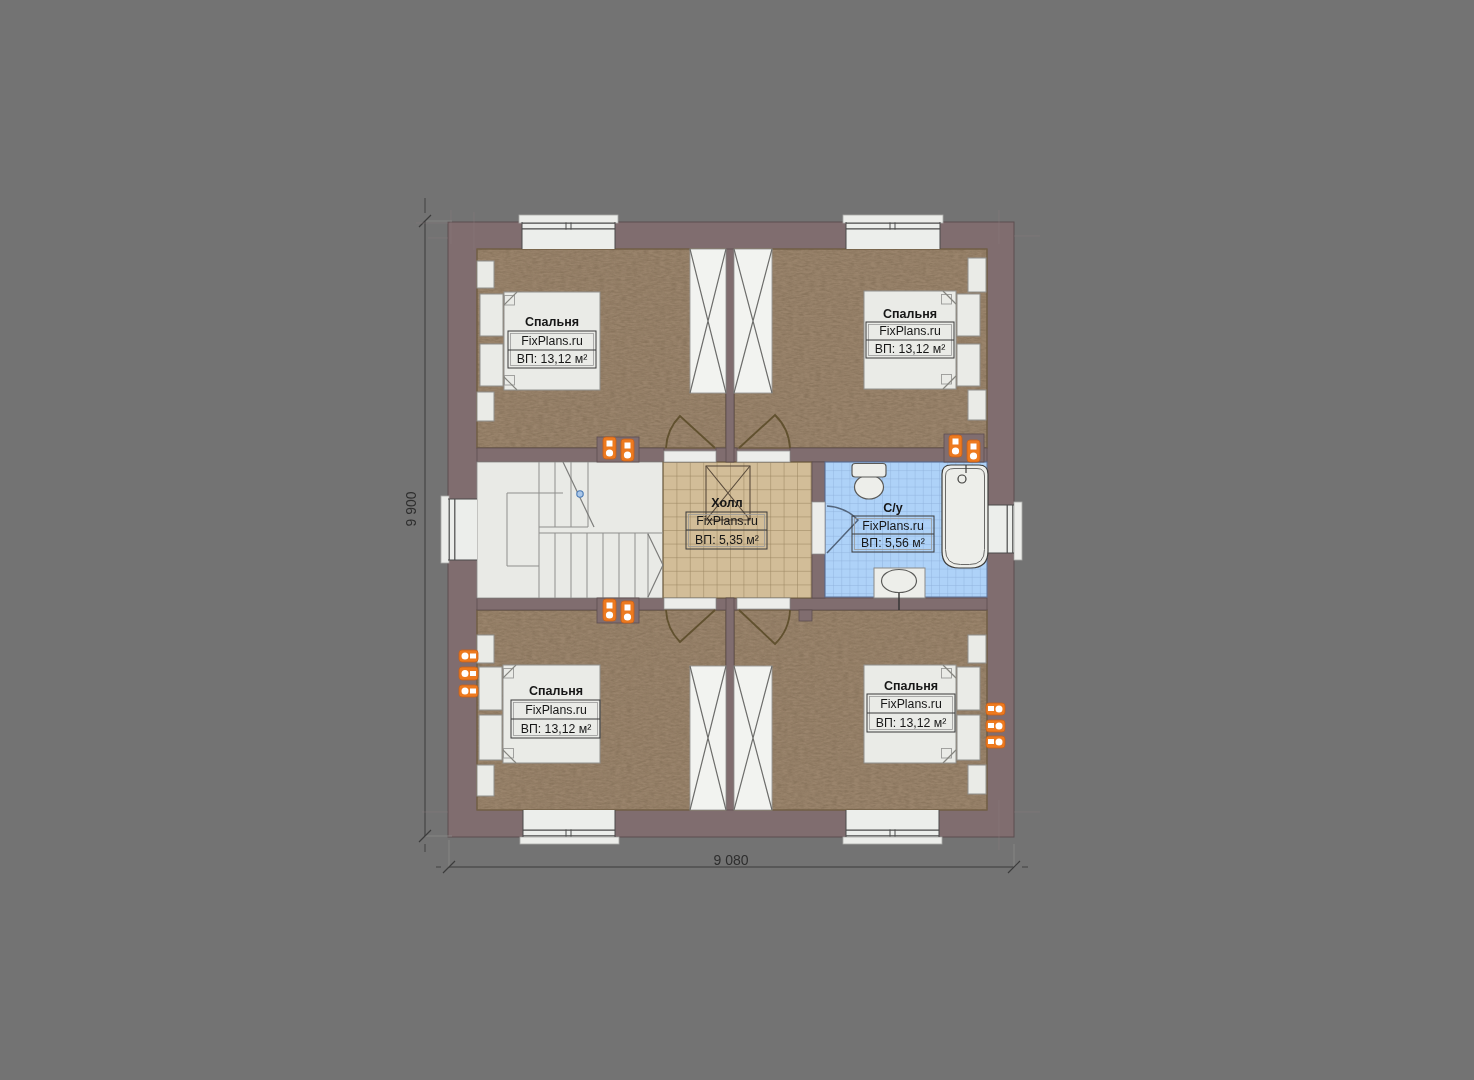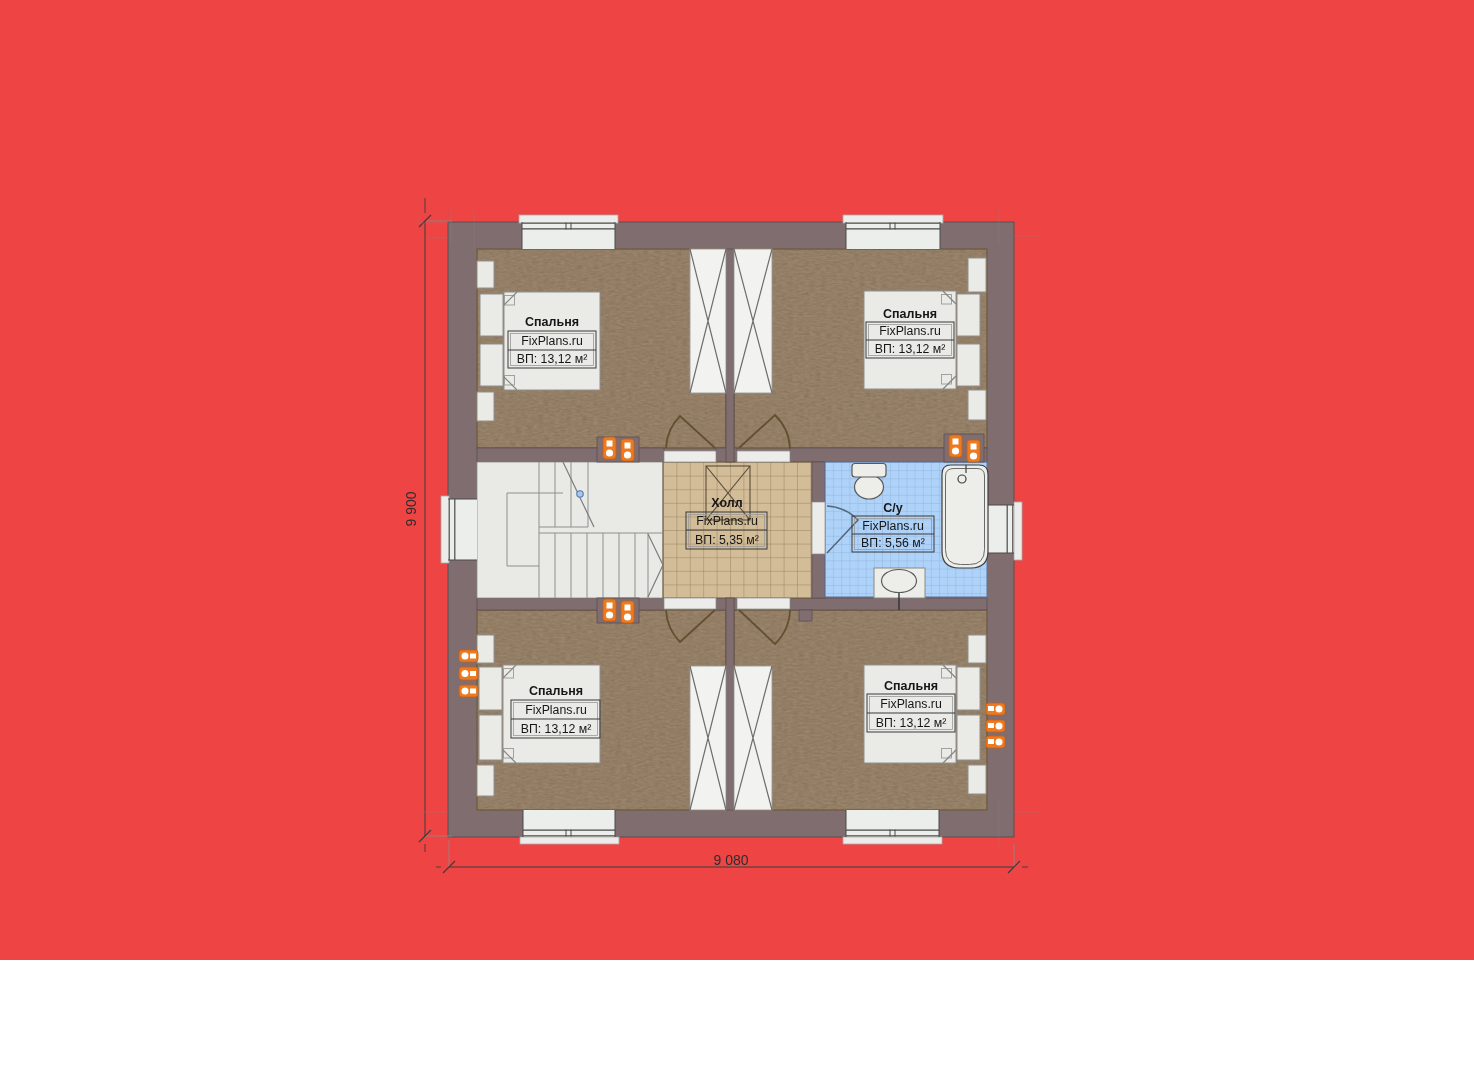--- a/index.html
+++ b/index.html
@@ -1,16 +1,16 @@
 <!DOCTYPE html>
 <html><head>
 <meta charset="utf-8">
 <style>
 html,body{margin:0;padding:0;background:#ffffff;}
-.page{width:1474px;height:960px;position:relative;overflow:hidden;background:#ef4444;text-align:right;}
+.page{width:1474px;height:1080px;position:relative;overflow:hidden;background:#737373;text-align:right;}
 text{font-family:"Liberation Sans", sans-serif;fill:#161616;}
 .rn{font-size:12.5px;font-weight:bold;}
 .lb{font-size:12.3px;}
 .dim{font-size:14px;fill:#2e2e2e;}
 </style>
 </head>
 <body>
 <div class="page">
 <svg width="1474" height="1080" viewBox="0 0 1474 1080" xmlns="http://www.w3.org/2000/svg">
 <defs>

